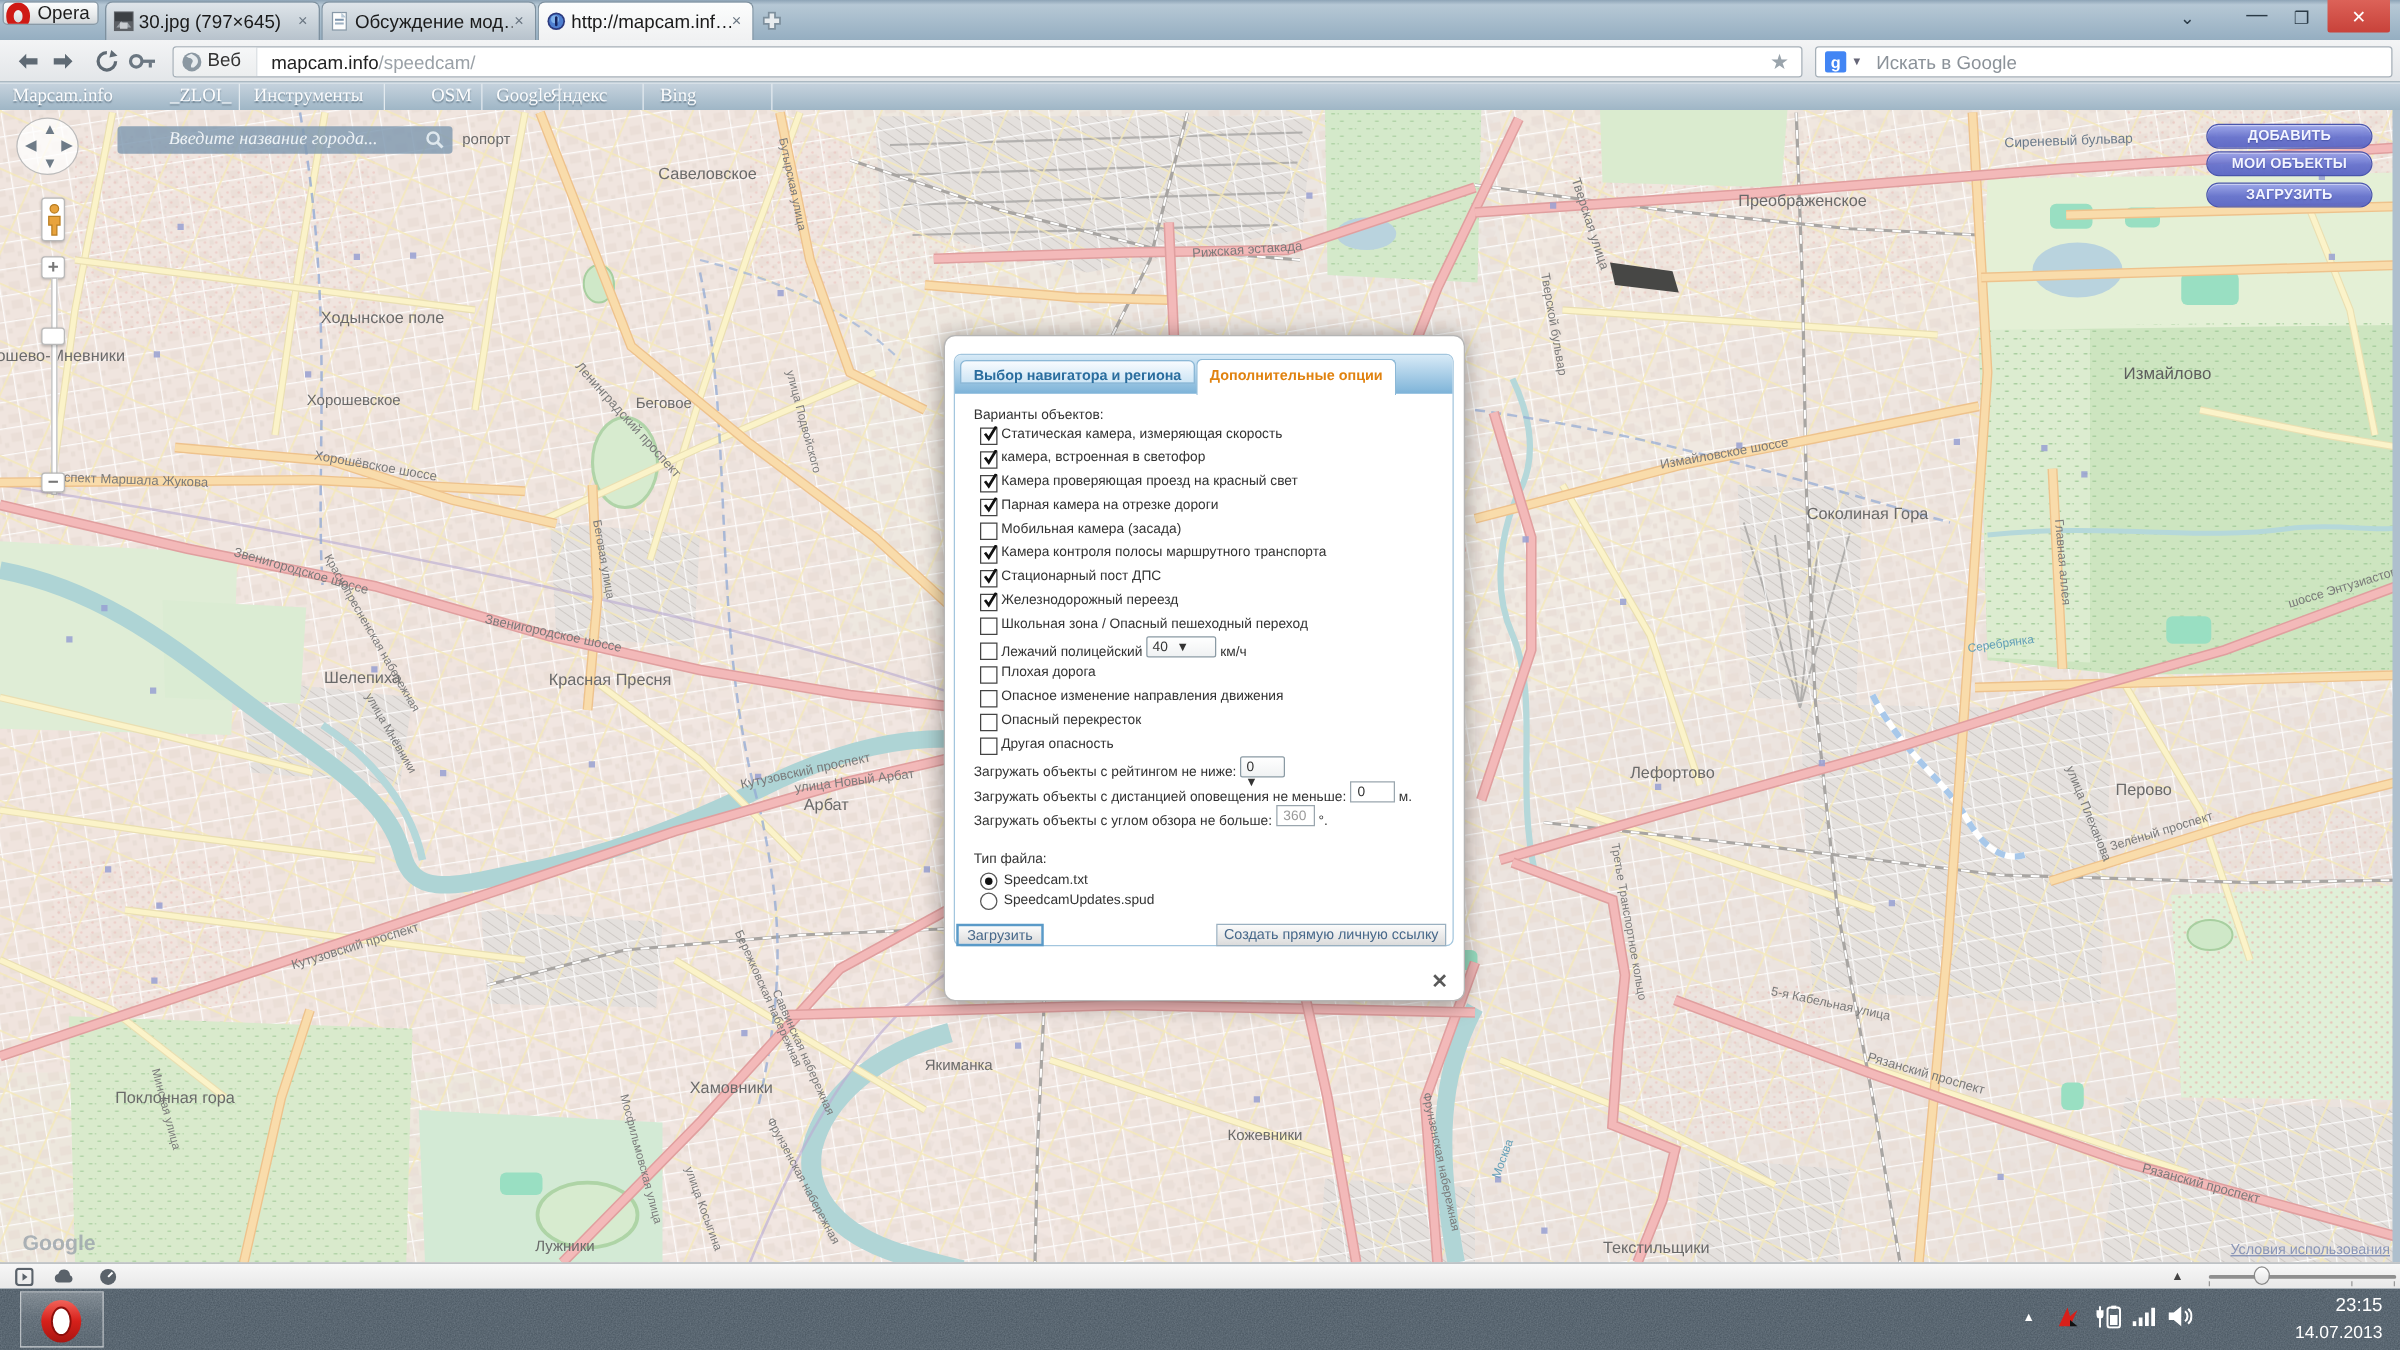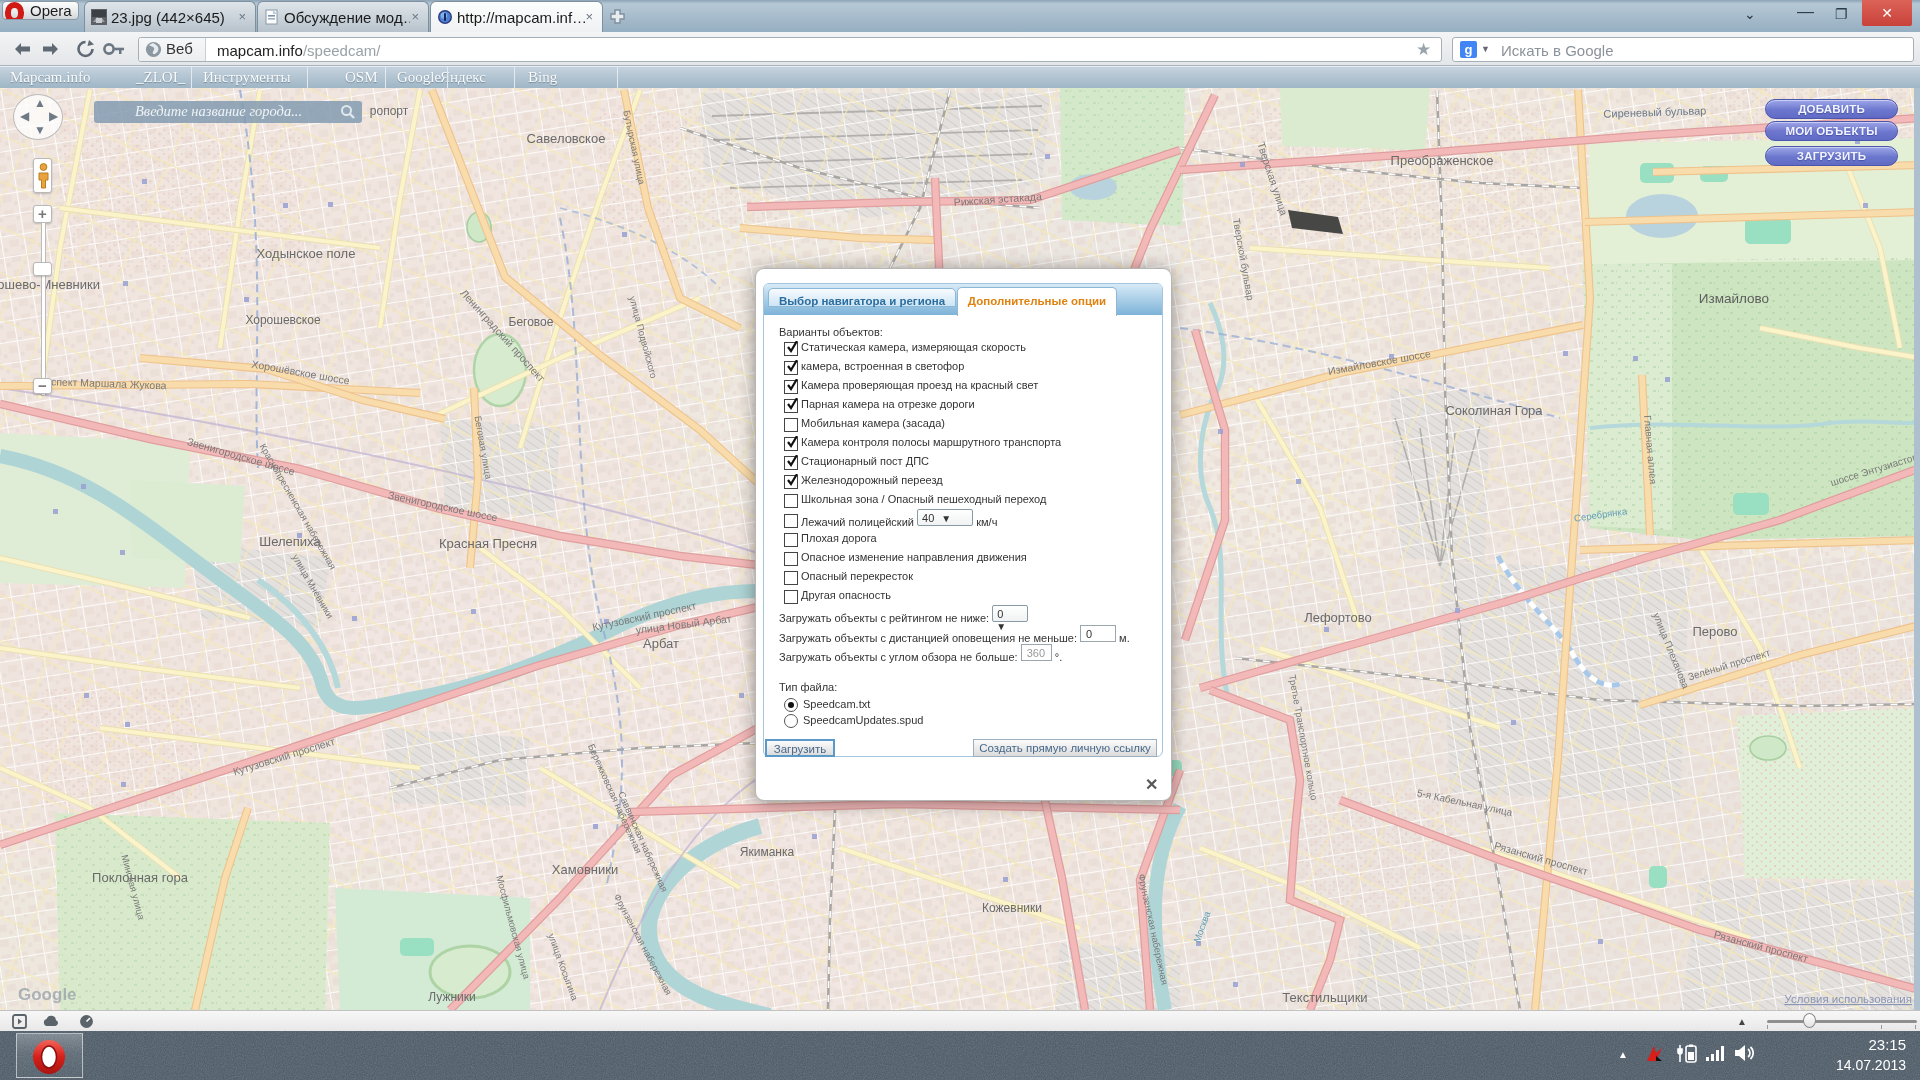--- a/index.html
+++ b/index.html
@@ -78,21 +78,21 @@
     <div class="ologo"></div>
     <div class="otxt">Opera</div>
   </div>
 <div class="abs tab" style="left:84px;width:172px;">
   <svg class="fav" viewBox="0 0 16 16">
       <rect x="0" y="0" width="16" height="16" fill="#5d6166"></rect>
       <rect x="1" y="1" width="14" height="7" fill="#3c4044"></rect>
       <path d="M2 13 L6 8 L9 11 L11 9 L14 13 Z" fill="#9aa0a6"></path>
       <rect x="5" y="9" width="6" height="5" fill="#c9cdd1"></rect>
     </svg>
-  <div class="ttl" style="width:126px;">23.jpg (442×645)</div>
+  <div class="ttl" style="width:126px;">30.jpg (797×645)</div>
     <div class="tx">×</div>
   </div>
 <div class="abs tab" style="left:257px;width:172px;">
   <svg class="fav" viewBox="0 0 16 16">
       <rect x="2" y="1" width="11" height="14" fill="#fdfdfd" stroke="#8899a8"></rect>
       <path d="M9 1 L13 5 L9 5 Z" fill="#b9cad8"></path>
       <rect x="4" y="6" width="7" height="1.6" fill="#7b93ac"></rect>
       <rect x="4" y="9" width="7" height="1.6" fill="#9db0c2"></rect>
     </svg>
   <div class="ttl" style="width:126px;">Обсуждение мод…</div>

